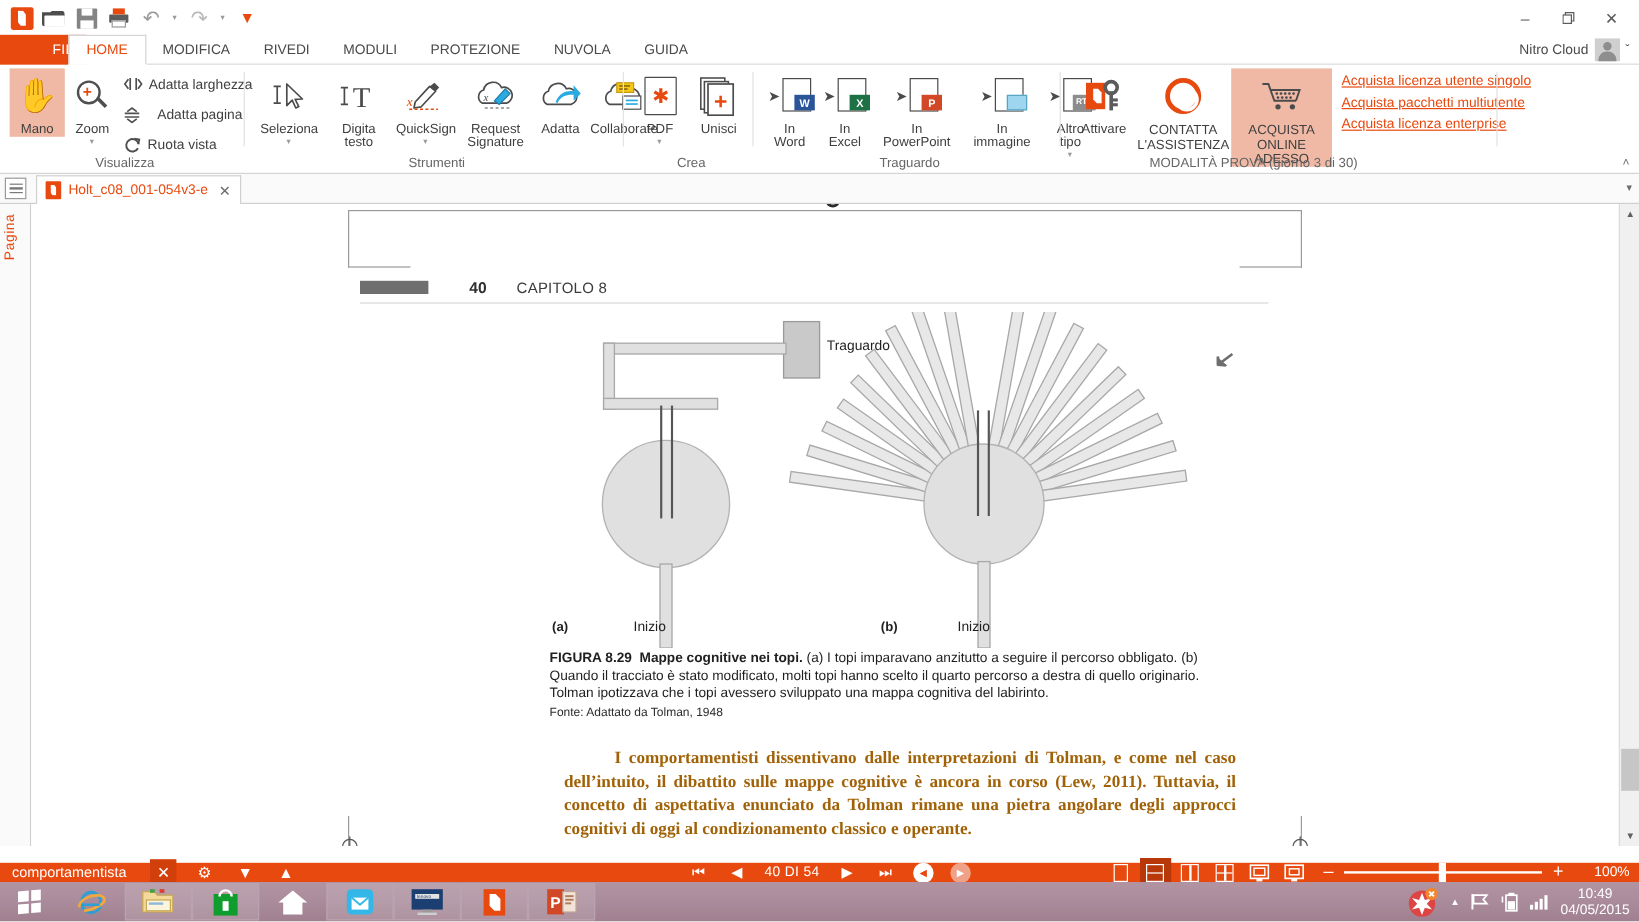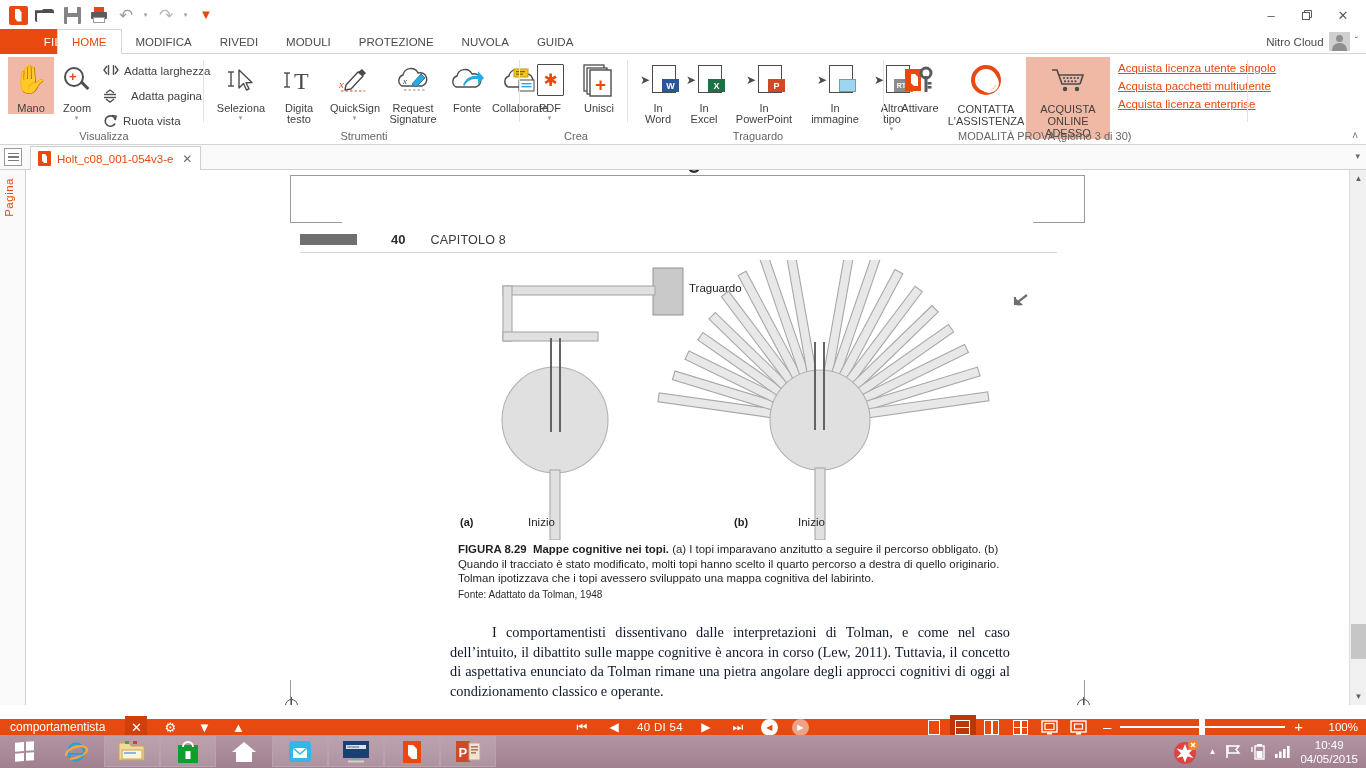--- a/index.html
+++ b/index.html
@@ -190,23 +190,24 @@
   .hrule{position:absolute;left:10px;top:82px;width:757px;height:1px;background:#d8d8d8;}
 
   .figure{position:absolute;left:160px;top:90px;width:600px;height:280px;}
   .figcap{
     position:absolute;left:168px;top:372px;width:565px;
     font-size:11.4px;color:#1f1f1f;line-height:14.6px;
   }
   .figcap b{font-weight:bold;}
   .figsrc{font-size:10px;color:#2b2b2b;margin-top:2px;display:block;}
   .bodytext{
-    position:absolute;left:160px;top:453px;width:560px;
-    font-family:"Liberation Serif",serif;font-size:14.3px;color:#0f172a;line-height:19.5px;
+    position:absolute;left:180px;top:453px;width:560px;
+    font-family:"Liberation Serif",serif;font-size:14.3px;color:#a16207;line-height:19.5px;
     text-align:justify;
+    font-weight:bold;
   }
   .bodytext .indent{display:inline-block;width:42px;}
 
   
   .vscroll{
     position:absolute;right:0;top:170px;width:17px;bottom:63px;background:#f0f0f0;border-left:1px solid #dcdcdc;
   }
   .vscroll .arrow{position:absolute;left:0;width:17px;height:17px;display:flex;align-items:center;justify-content:center;
      font-size:8px;color:#606060;cursor:pointer;}
   .vscroll .arrow.up{top:0;} .vscroll .arrow.down{bottom:0;}
@@ -422,21 +423,21 @@
         </div>
         <span class="lbl">Request Signature</span>
       </div>
       <div class="bigbtn" style="left:238px;width:42px">
         <div class="ic48">
           <svg width="36" height="28" viewBox="0 0 36 28">
             <path d="M7 21 a6 6 0 0 1 1 -11 a8 8 0 0 1 15 -2 a6 6 0 0 1 4 13 Z" fill="#fff" stroke="#4b4b4b" stroke-width="1.4"></path>
             <path d="M14 19 C17 11 24 9 29 10 L29 5 L35 12 L29 18 L29 13 C24 12.5 18 14 15.5 20 Z" fill="#29abe2"></path>
           </svg>
         </div>
-        <span class="lbl">Fonte</span>
+        <span class="lbl">Adatta</span>
       </div>
       <div class="bigbtn" style="left:282px;width:60px">
         <div class="ic48">
           <svg width="38" height="28" viewBox="0 0 38 28">
             <path d="M7 21 a6 6 0 0 1 1 -11 a8 8 0 0 1 15 -2 a6 6 0 0 1 4 13 Z" fill="#fff" stroke="#4b4b4b" stroke-width="1.4"></path>
             <rect x="13" y="3" width="14" height="8" fill="#f5c518" stroke="#c49b10"></rect>
             <rect x="15" y="5" width="9" height="1.2" fill="#7a6106"></rect>
               <rect x="15" y="7.6" width="7" height="1.2" fill="#7a6106"></rect>
             <rect x="18" y="14" width="15" height="11" fill="#fff" stroke="#4b4b4b"></rect>
             <rect x="20.5" y="17" width="10" height="1.4" fill="#29abe2"></rect>

